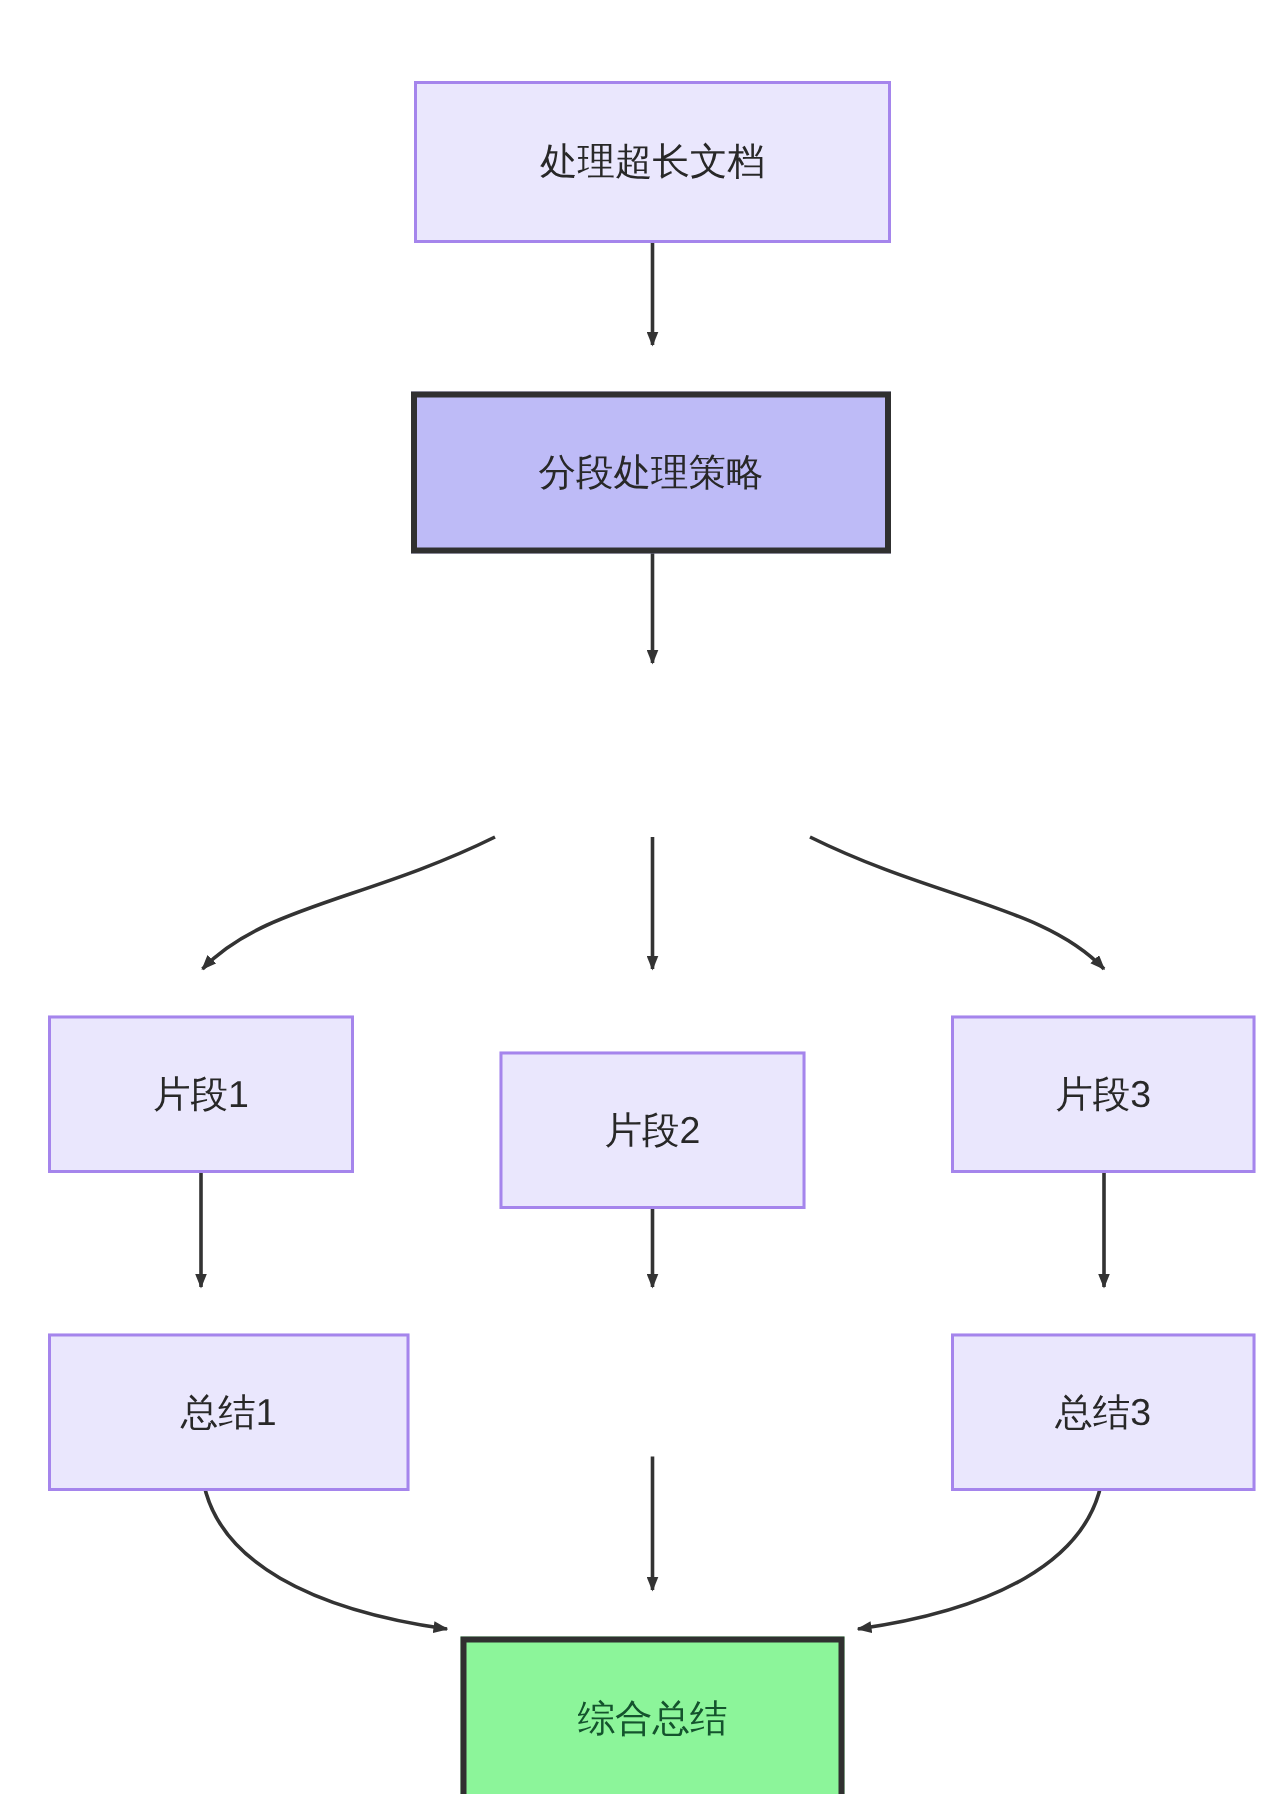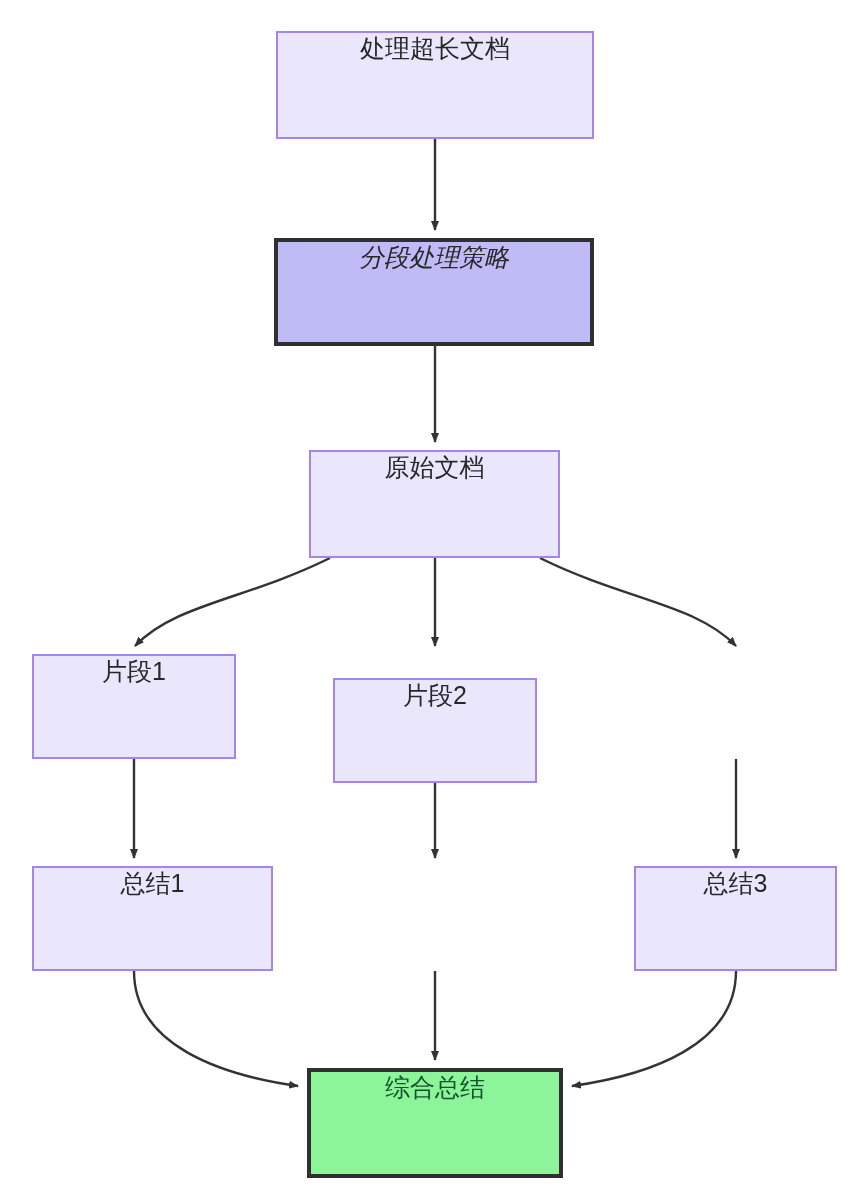--- a/index.html
+++ b/index.html
@@ -26,23 +26,25 @@
     left: 0;
     top: 0;
     width: 852px;
     height: 1196px;
     pointer-events: none;
   }
   .node {
     position: absolute;
     box-sizing: border-box;
     display: flex;
+    align-items: center;
     justify-content: center;
     text-align: center;
     line-height: 1.2;
+    margin-top: 23px;
   }
   .node-label {
     display: block;
     white-space: nowrap;
   }
   
   .node.normal {
     background: #eae7fd;
     border: 2px solid #a585ec;
     color: #282828;
@@ -86,36 +88,36 @@
         <path d="M 134,971 C 134,1045 220,1075 298,1086" marker-end="url(#arrow)" stroke="#333333"></path>
         <path d="M 435,971 L 435,1060" marker-end="url(#arrow)" stroke="#333333"></path>
         <path d="M 736,971 C 736,1045 650,1075 572,1086" marker-end="url(#arrow)" stroke="#333333"></path>
       </g>
   </svg>
 
   <div class="node normal" style="left: 276px; top: 31px; width: 318px; height: 108px;">
     <span class="node-label">处理超长文档</span>
   </div>
 
-  <div class="node strategy" style="left: 274px; top: 238px; width: 320px; height: 108px; font-style: italic;">
+  <div class="node strategy" style="left: 274px; top: 238px; width: 320px; height: 108px;">
     <span class="node-label">分段处理策略</span>
   </div>
 
-  <div class="node normal" style="left: 309px; top: 450px; width: 251px; height: 108px;">
-    <span class="node-label">原始文档</span>
-  </div>
 
   <div class="node normal" style="left: 32px; top: 654px; width: 204px; height: 105px;">
     <span class="node-label">片段1</span>
   </div>
 
   <div class="node normal" style="left: 333px; top: 678px; width: 204px; height: 105px;">
     <span class="node-label">片段2</span>
   </div>
 
+  <div class="node normal" style="left: 634px; top: 654px; width: 203px; height: 105px;">
+    <span class="node-label">片段3</span>
+  </div>
 
   <div class="node normal" style="left: 32px; top: 866px; width: 241px; height: 105px;">
     <span class="node-label">总结1</span>
   </div>
 
 
   <div class="node normal" style="left: 634px; top: 866px; width: 203px; height: 105px;">
     <span class="node-label">总结3</span>
   </div>
 

